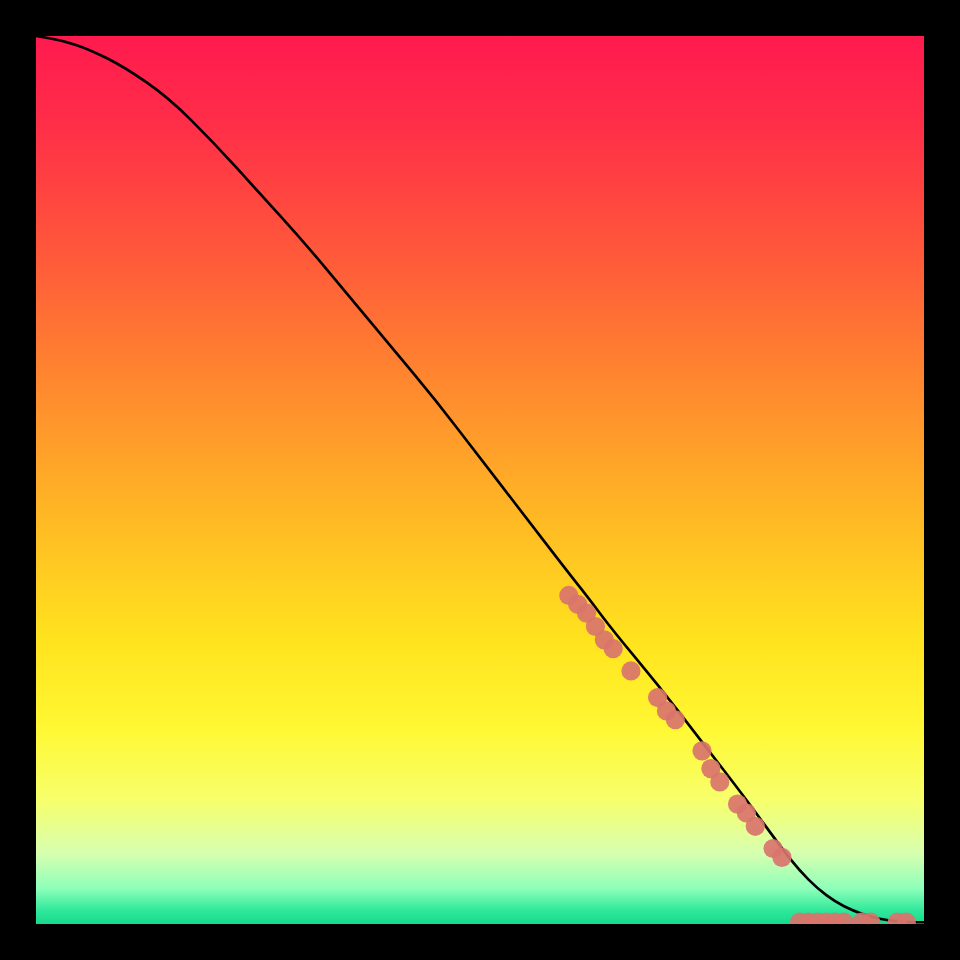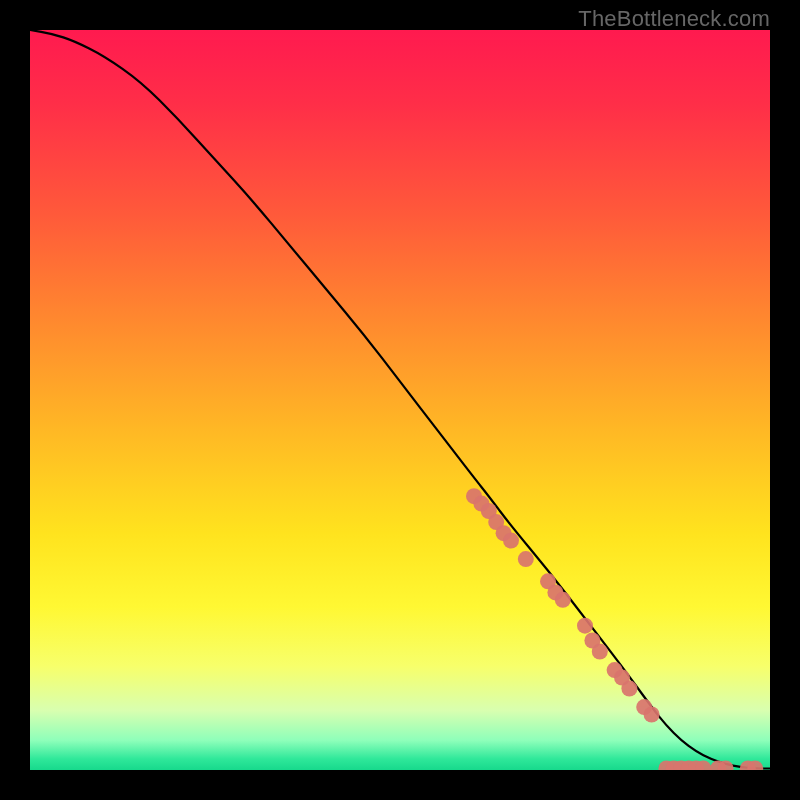--- a/index.html
+++ b/index.html
@@ -33,21 +33,20 @@
     font-weight: 500;
     letter-spacing: 0.2px;
     user-select: none;
   }
   svg { display: block; }
 </style>
 </head>
 <body>
 
 <div class="frame">
-  <div class="watermark">TheBottleneck.com</div>
 
   <div class="plot-area">
     <svg id="chart-svg" width="740" height="740" viewBox="0 0 740 740">
       <defs>
         <linearGradient id="bg-grad" x1="0" y1="0" x2="0" y2="1">
             <stop offset="0%" stop-color="#ff1a4f"></stop>
             <stop offset="10%" stop-color="#ff2e48"></stop>
             <stop offset="25%" stop-color="#ff5a3a"></stop>
             <stop offset="40%" stop-color="#ff8b2e"></stop>
             <stop offset="55.00000000000001%" stop-color="#ffbb24"></stop>

